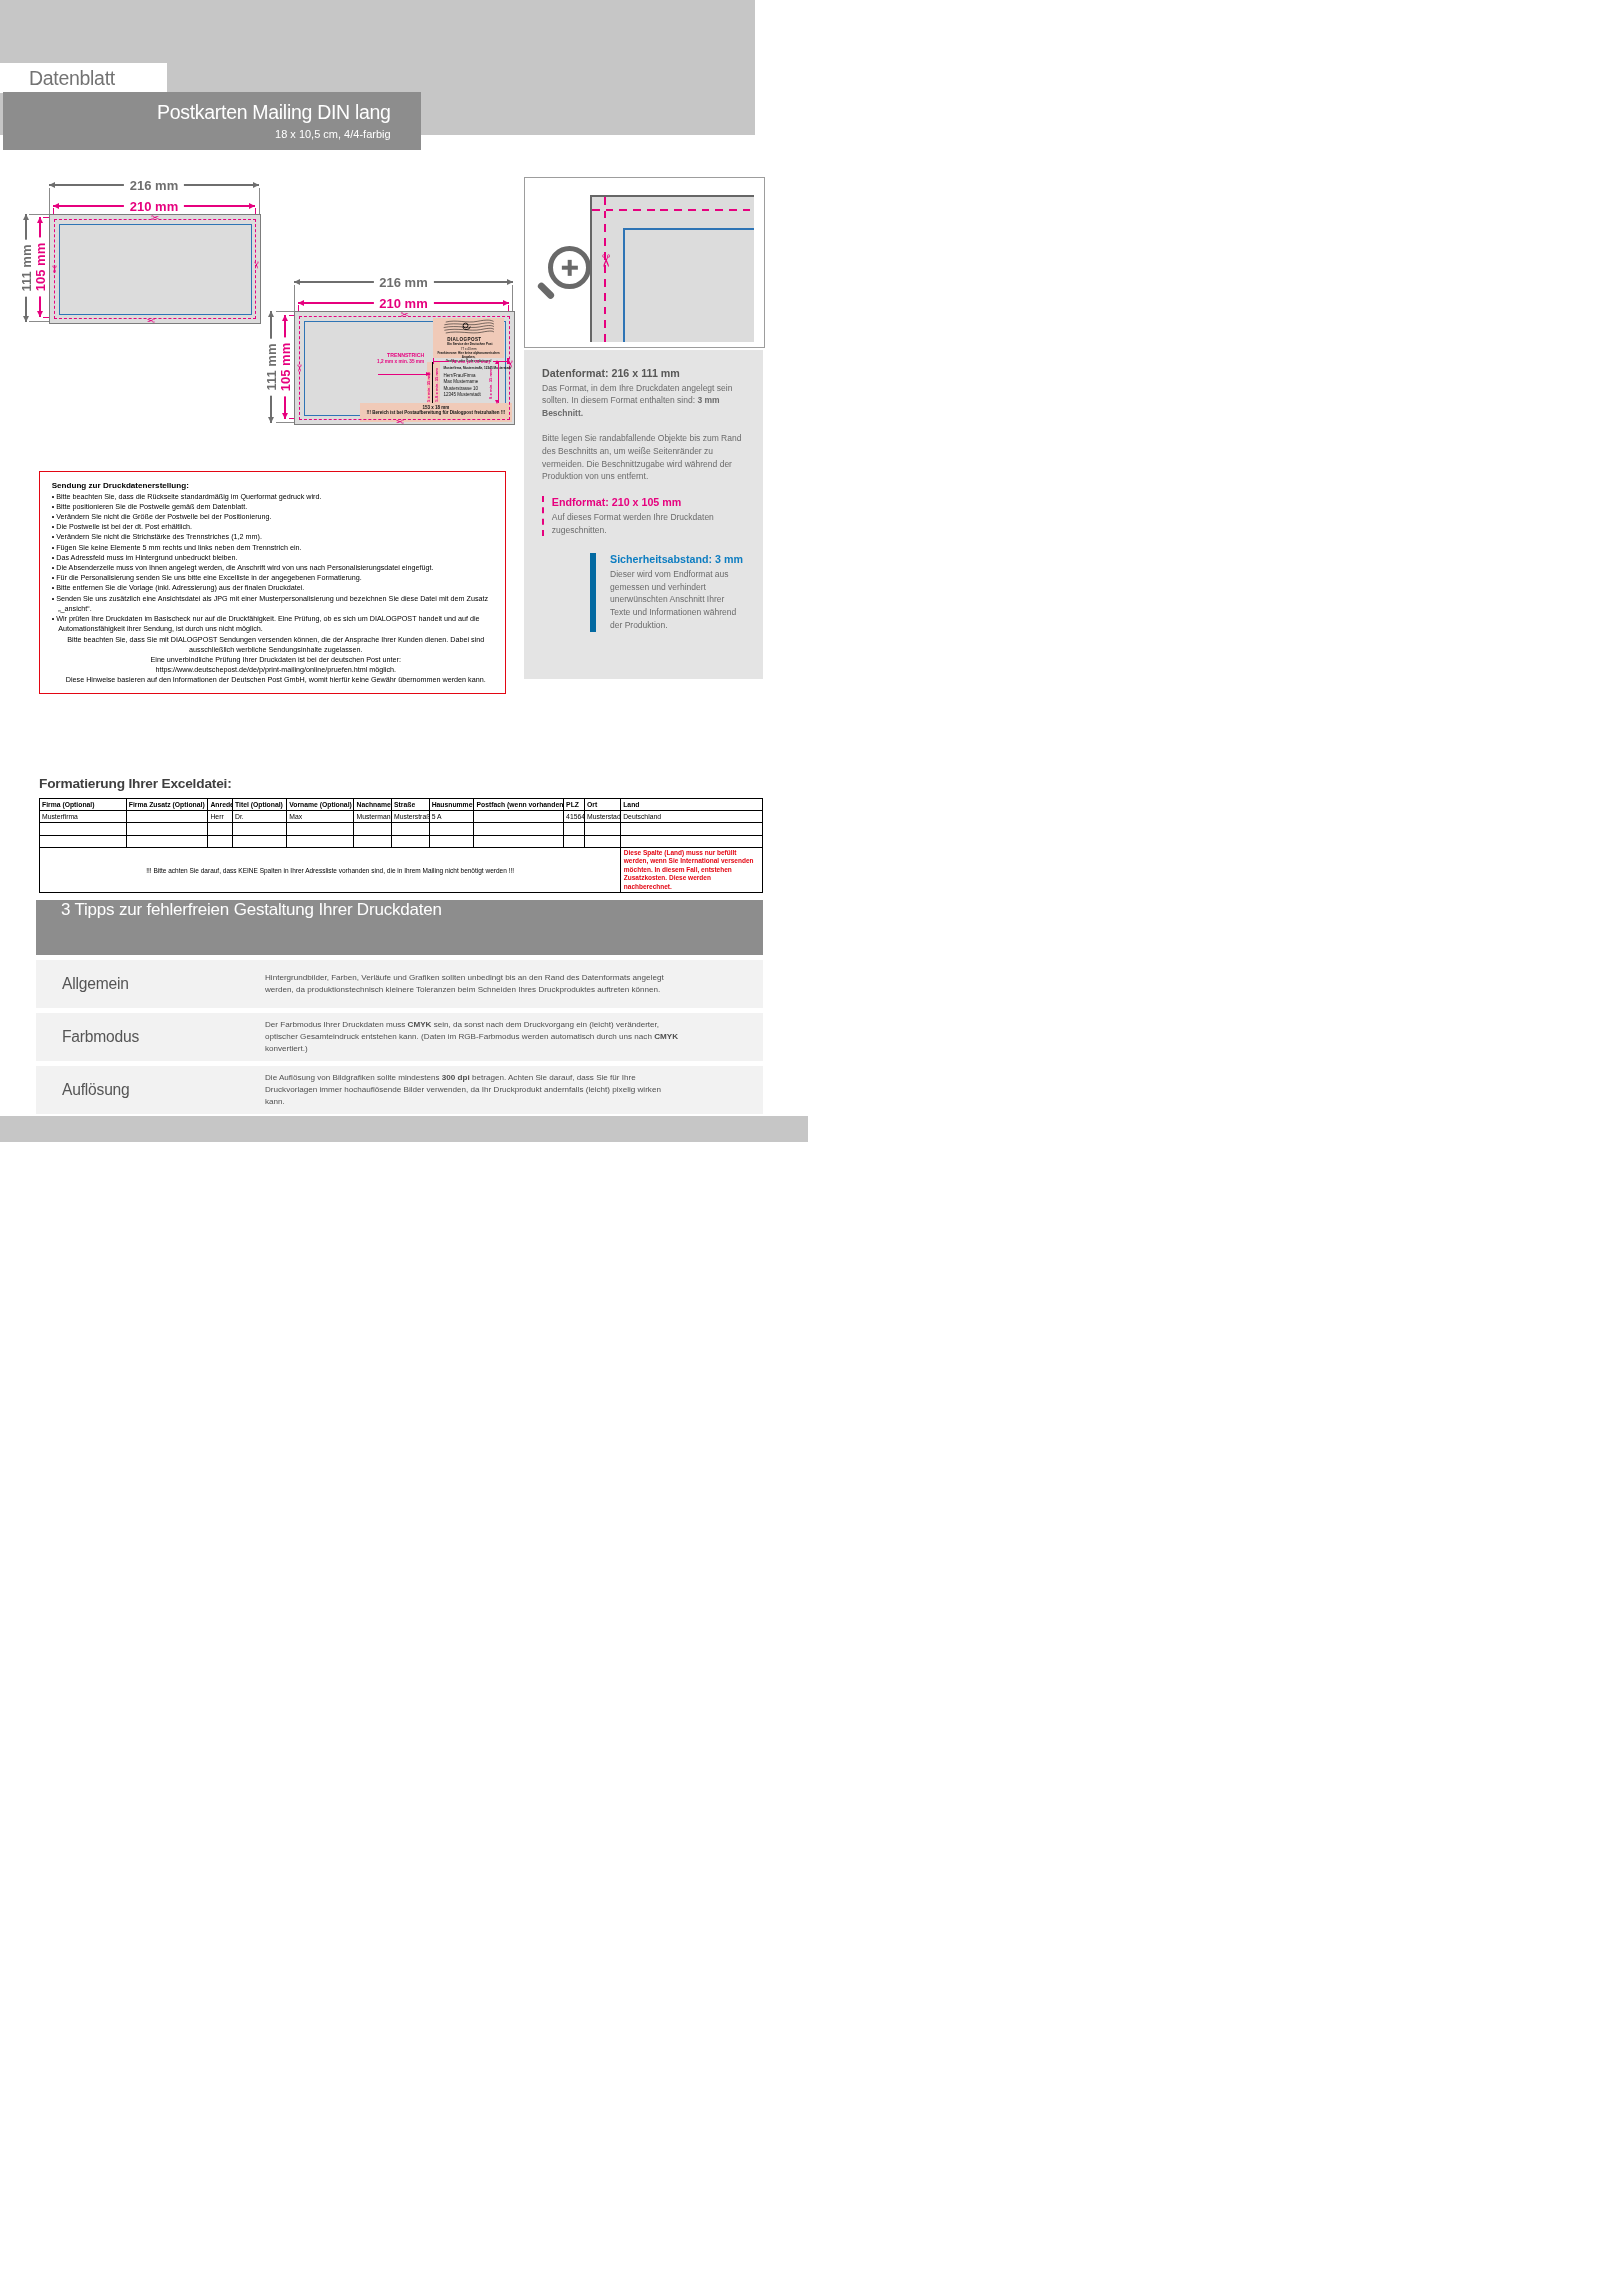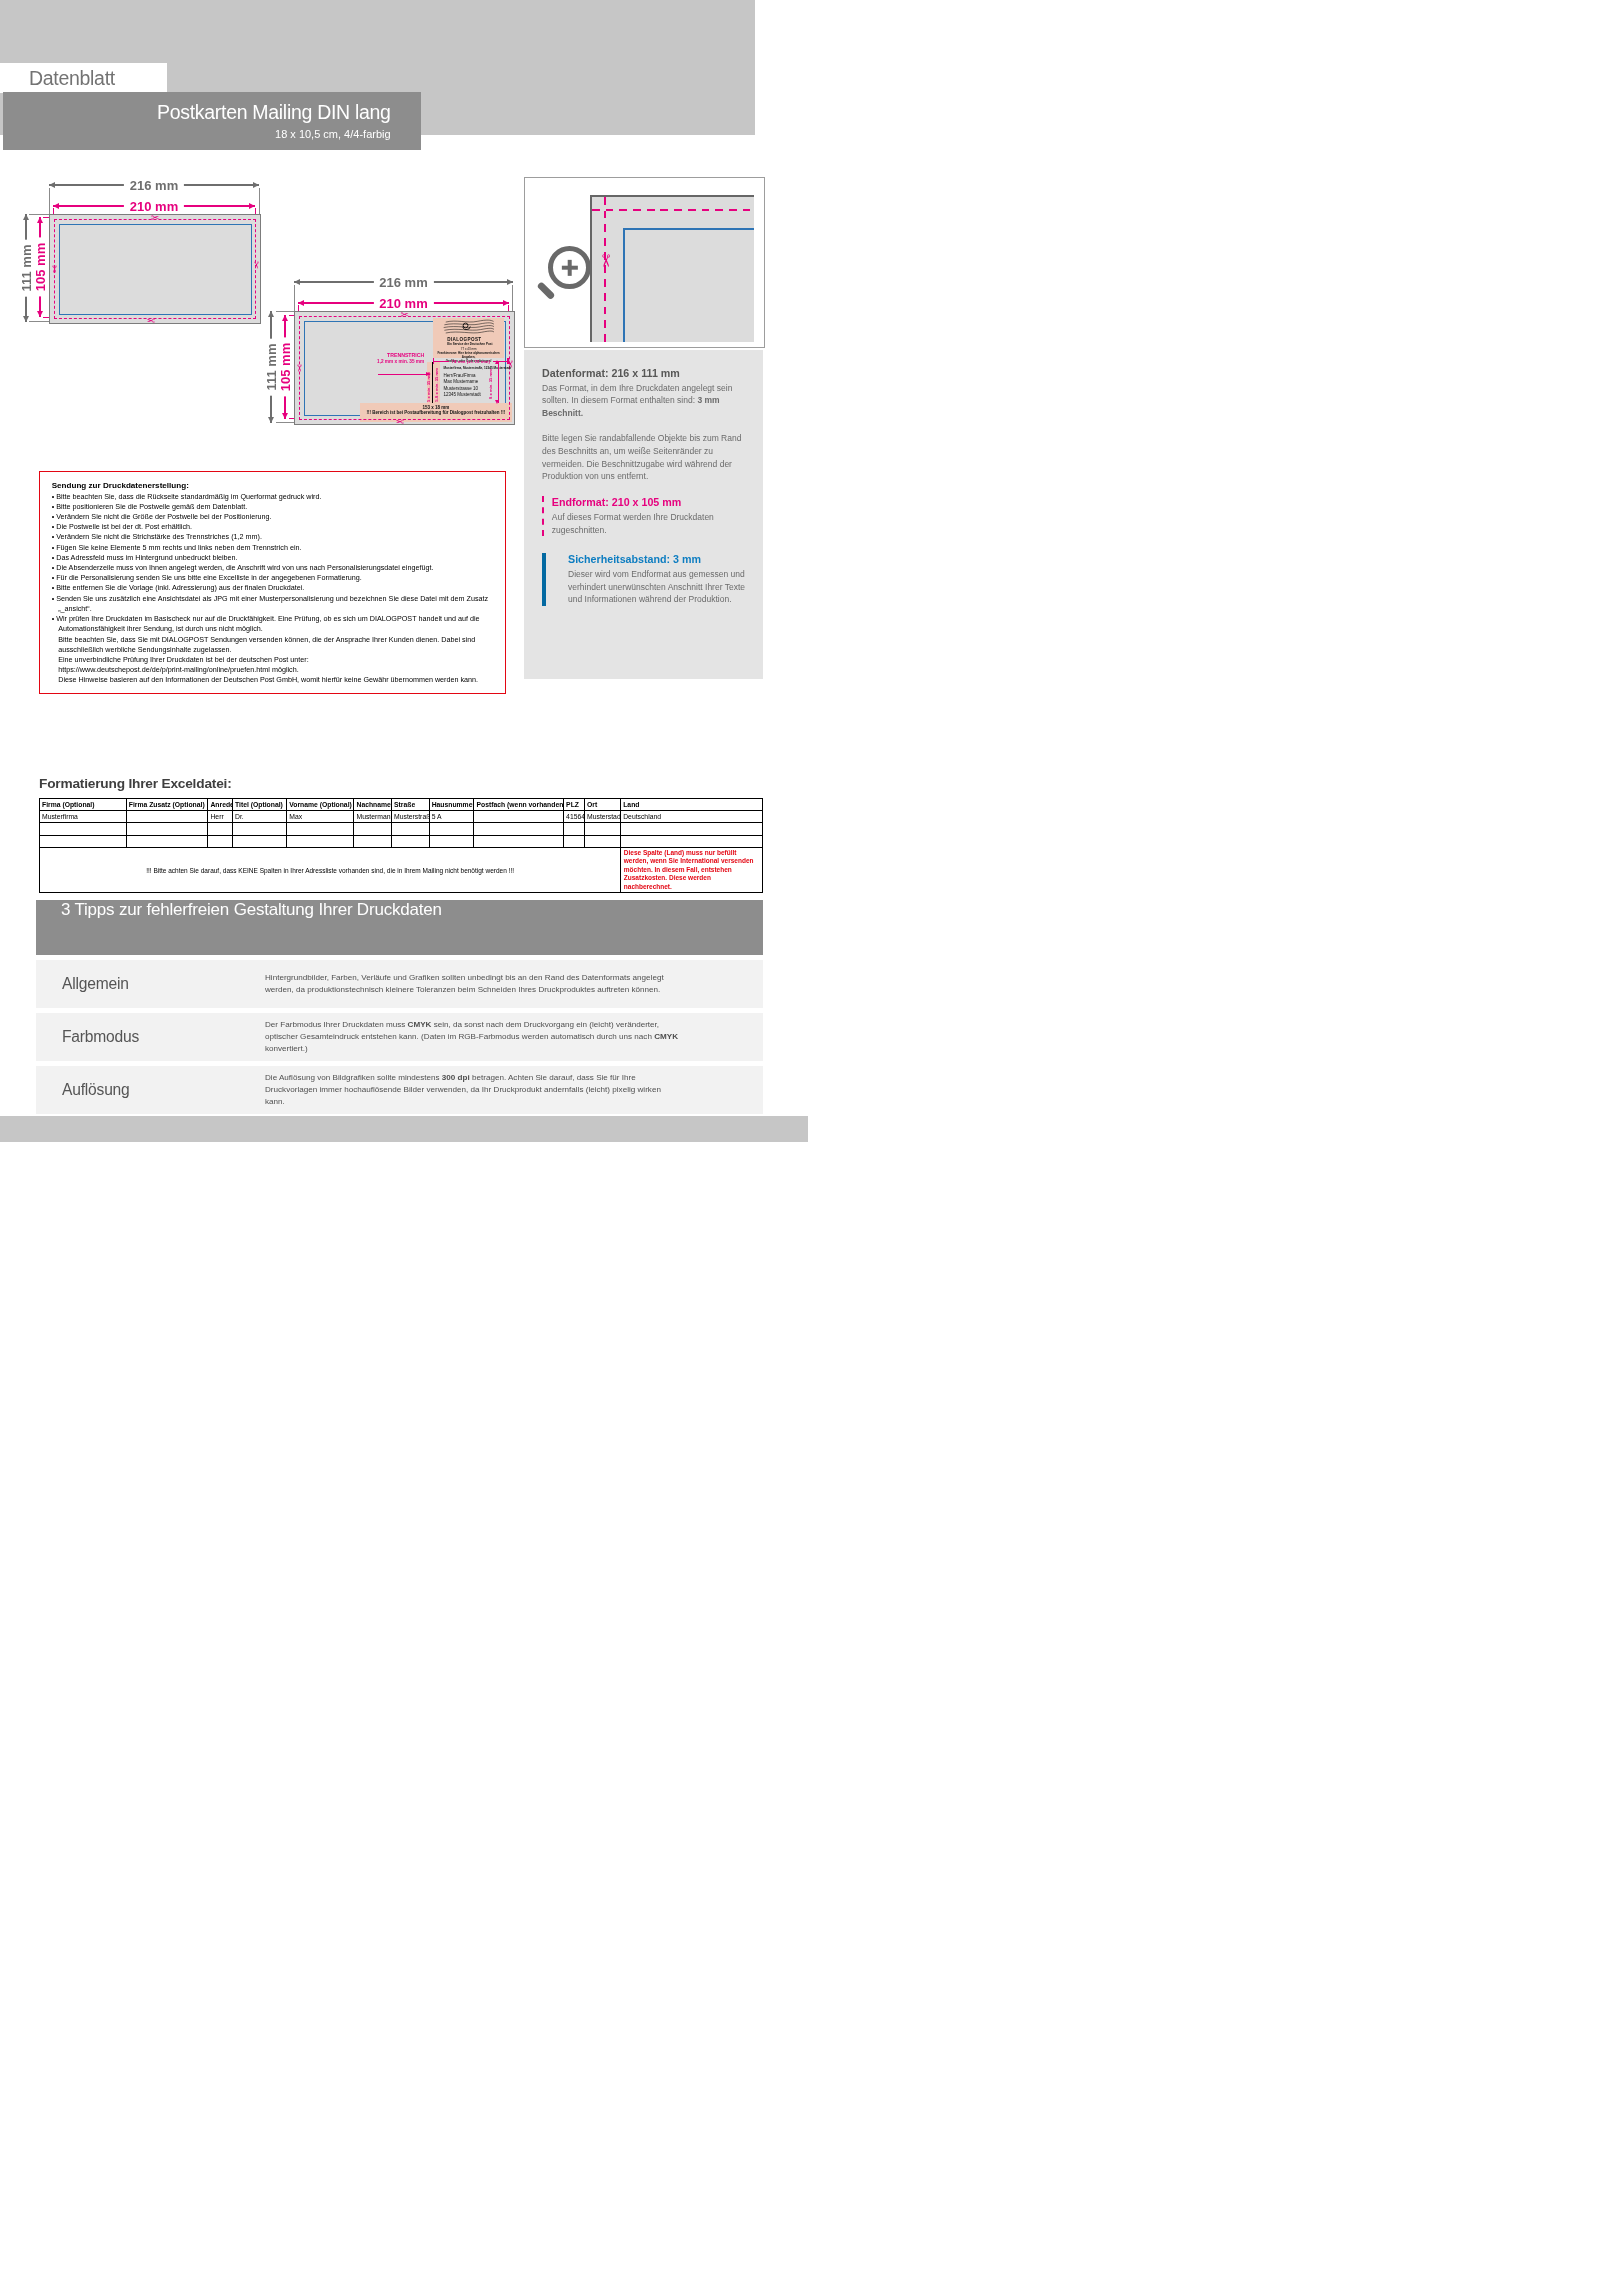--- a/index.html
+++ b/index.html
@@ -96,30 +96,30 @@
 
   
   .panel{position:absolute;left:524px;top:350px;width:239px;height:329px;background:#e4e4e4;
          box-sizing:border-box;padding:17px 17px 13px 18px;color:#6b6b6b;}
   .p-h{font-size:10.7px;font-weight:bold;color:#575756;margin:0 0 2.6px;}
   .p-h.mag-c{color:#e6007e;}
   .p-h.blu-c{color:#0d7dc1;}
   .p-t{font-size:8.5px;line-height:1.5;margin:0;}
   .sec{margin-top:13px;}
   .sec.endf{border-left:2px dashed #e6007e;padding-left:7.8px;}
-  .sec.sich{border-left:4px solid #0369a1;padding-left:22px;}
+  .sec.sich{border-left:6px solid #0369a1;padding-left:14px;margin-left:48px;}
 
   
   .redbox{position:absolute;left:39px;top:471px;width:467px;box-sizing:border-box;
           border:1.6px solid #e30613;background:#fff;padding:8.5px 11.7px 7.8px;color:#000;}
   .red-title{font-size:8.1px;font-weight:bold;margin:0 0 2px;}
   .redbox ul{list-style:none;margin:0;padding:0;}
   .redbox li{font-size:7.2px;line-height:1.42;padding-left:6.5px;text-indent:-6.5px;}
   .redbox li.bullet:before{content:"• ";}
-  .redbox li.note{text-indent:0;white-space:pre-line;}
+  .redbox li.note{text-indent:0;white-space:pre-line;text-align:center;}
 
   
   .xl-head{position:absolute;left:39px;top:776px;font-size:13.7px;font-weight:bold;color:#3f3f3f;letter-spacing:-0.2px;}
   .xl-wrap{position:absolute;left:39px;top:798px;width:724px;}
   table.xl{width:100%;border-collapse:collapse;border:1.3px solid #000;table-layout:fixed;}
   .xl th,.xl td{border:0.7px solid #000;font-size:6.8px;padding:0.7px 2px;overflow:hidden;white-space:nowrap;height:9.8px;}
   .xl th{text-align:left;font-weight:bold;}
   .xl thead tr{border-bottom:1.3px solid #000;}
   .xl .note-cell{text-align:center;font-size:6.5px;white-space:normal;height:auto;}
   .xl .land-note{color:#e30613;font-weight:bold;font-size:6.5px;line-height:1.3;white-space:normal;vertical-align:top;height:auto;padding:1.3px 2.6px;}

